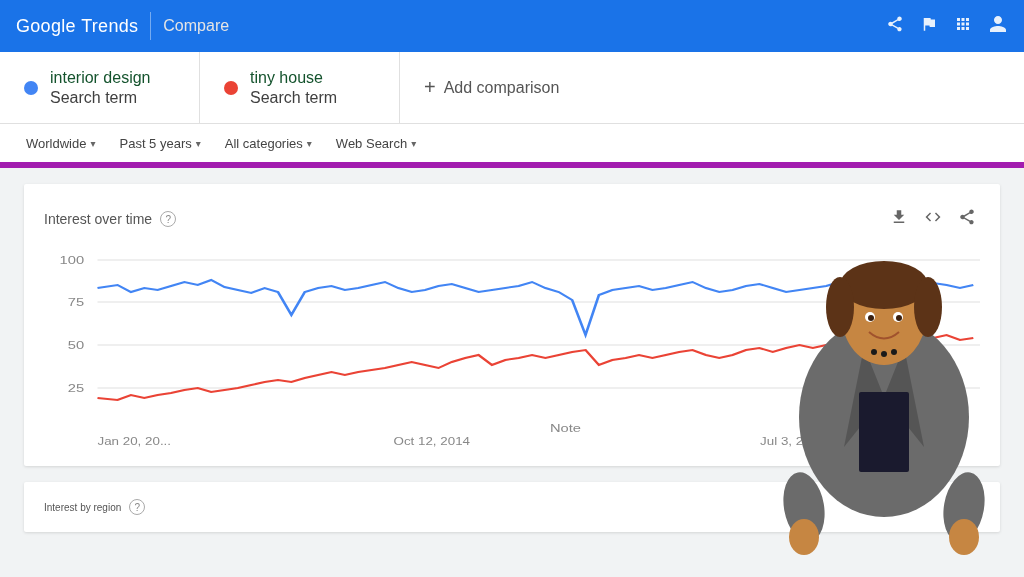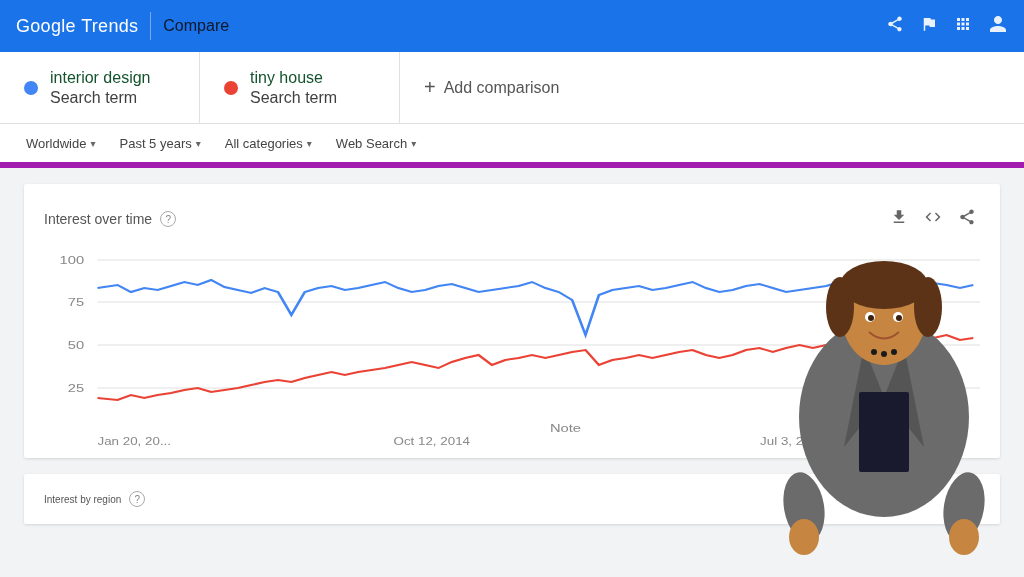--- a/index.html
+++ b/index.html
@@ -24,21 +24,21 @@
       font-size: 18px;
       font-weight: 400;
       letter-spacing: 0.3px;
     }
     .header-divider {
       width: 1px;
       height: 28px;
       background: rgba(255,255,255,0.4);
     }
     .header-compare {
-      color: #0f172a;
+      color: #e5e5e5;
       font-size: 16px;
       font-weight: 400;
     }
     .header-spacer { flex: 1; }
     .header-icons {
       display: flex;
       align-items: center;
       gap: 16px;
     }
     .header-icon {
@@ -127,21 +127,21 @@
     .main-content {
       padding: 16px 24px;
       background: #f1f3f4;
     }
 
     
     .chart-card {
       background: white;
       border-radius: 2px;
       box-shadow: 0 1px 3px rgba(0,0,0,0.12);
-      padding: 20px 20px 8px 20px;
+      padding: 20px 20px 16px 20px;
       margin-bottom: 16px;
     }
     .chart-header {
       display: flex;
       align-items: center;
       justify-content: space-between;
       margin-bottom: 16px;
     }
     .chart-title-row {
       display: flex;

